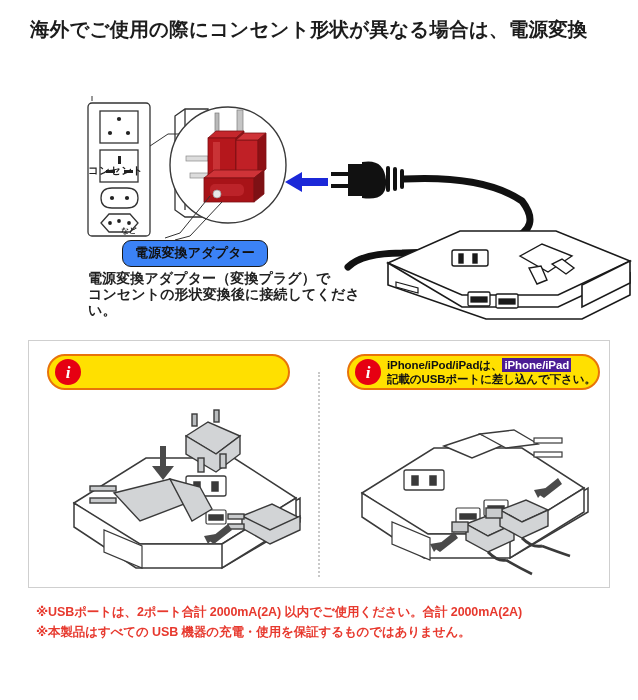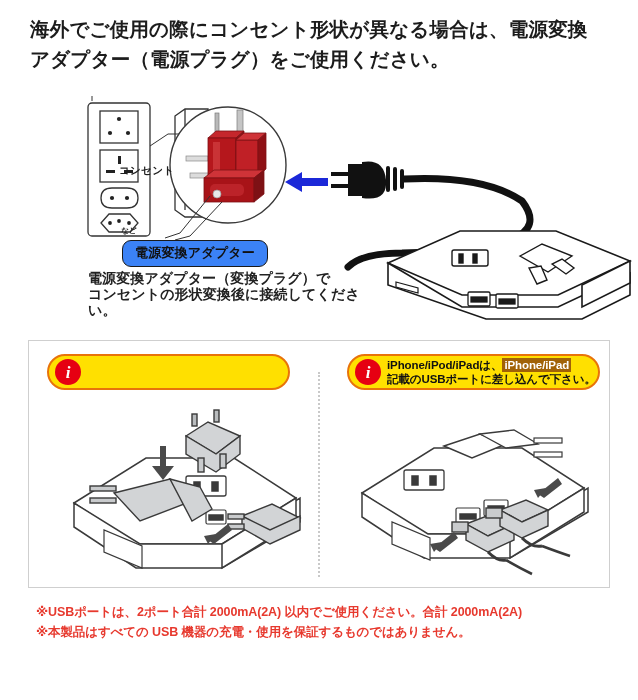--- a/index.html
+++ b/index.html
@@ -18,21 +18,21 @@
     position:absolute;left:30px;top:14px;width:585px;
     font-size:19.5px;line-height:30px;font-weight:700;
     letter-spacing:.2px;color:#1c1c1c;
   }
 
   
   .top-illo{position:absolute;left:0;top:78px;width:638px;height:250px;}
 
   .lbl-konsento{
     position:absolute;left:88px;top:86px;
-    font-size:10.5px;font-weight:700;color:#1f1f1f;letter-spacing:.3px;padding-left:31px;
+    font-size:10.5px;font-weight:700;color:#1f1f1f;letter-spacing:.3px;
   }
 
   .lbl-adapter{
     position:absolute;left:122px;top:240px;
     border:1.6px solid #1a1a1a;border-radius:9px;
     padding:3px 12px 4px 12px;background:#3b82f6;
     font-size:13px;font-weight:700;color:#111;letter-spacing:.2px;
     white-space:nowrap;
   }
   .caption-top{
@@ -67,21 +67,21 @@
     display:flex;align-items:center;justify-content:center;
     font-size:17px;font-weight:700;font-style:italic;
     font-family:"Liberation Serif",serif;
     line-height:1;
   }
   .callout-text{
     margin-left:6px;font-size:11.5px;line-height:14.5px;
     font-weight:700;color:#111;letter-spacing:-.1px;
   }
   .callout-text .inv{
-    background:#a16207;color:#fff;padding:0 2px;
+    background:#4c1d95;color:#fff;padding:0 2px;
     display:inline-block;
   }
 
   
   .notice{
     position:absolute;left:36px;top:602px;width:595px;
     color:#e7392e;font-size:12.5px;line-height:20px;font-weight:700;
     letter-spacing:-.1px;
   }
   .notice .ind{padding-left:14px;display:block;}
@@ -89,21 +89,20 @@
   svg{display:block;}
   .nofill{fill:none;}
 </style>
 </head>
 <body>
 
 <div class="page">
 
   <div class="header">
     <div>海外でご使用の際にコンセント形状が異なる場合は、電源変換</div>
-    <div>アダプター（電源プラグ）をご使用ください。</div>
   </div>
 
   <div class="top-illo">
     <svg width="638" height="250" viewBox="0 0 638 250">
 
       <g stroke="#333" stroke-width="1.3" fill="#fff">
         <rect x="88" y="25" width="62" height="133" rx="4"></rect>
 
         <rect x="100" y="33" width="38" height="32"></rect>
         <circle cx="119" cy="41" r="2.1" fill="#222" stroke="none"></circle>

